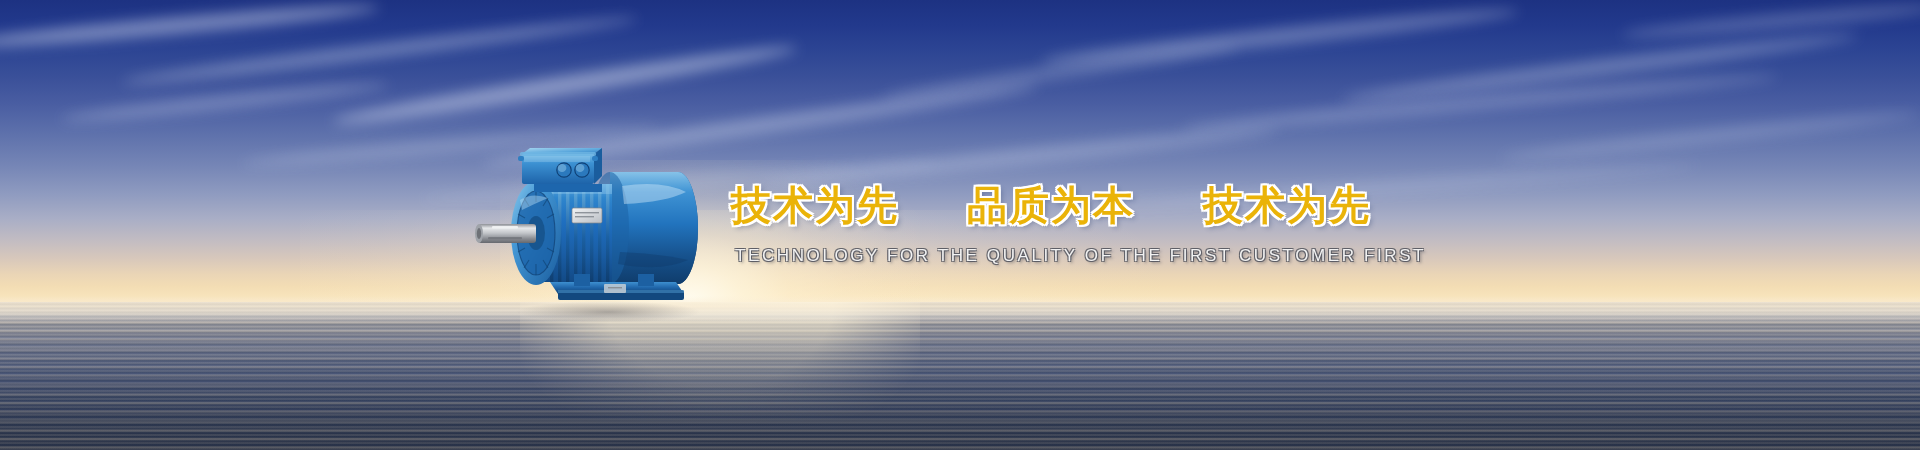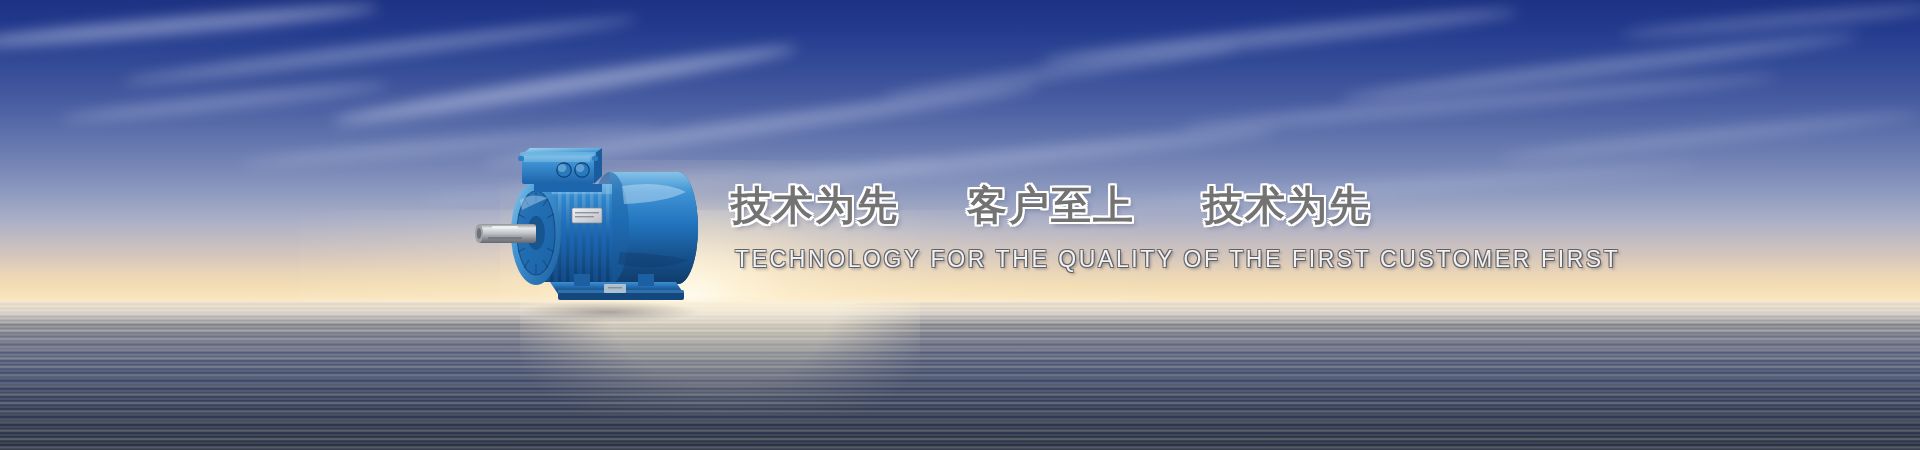--- a/index.html
+++ b/index.html
@@ -172,37 +172,37 @@
   .headline {
     position: absolute;
     left: 731px;
     top: 178px;
     display: flex;
     align-items: baseline;
     white-space: nowrap;
     font-size: 40px;
     font-weight: bold;
     letter-spacing: 2px;
-    color: #737373;
+    color: #eab308;
     text-shadow:
       -2px -2px 0 #fff,  2px -2px 0 #fff,
       -2px  2px 0 #fff,  2px  2px 0 #fff,
       -2px  0   0 #fff,  2px  0   0 #fff,
        0   -2px 0 #fff,  0    2px 0 #fff,
        3px  3px 5px rgba(20,40,90,0.35);
   }
   .headline .phrase { }
   .headline .gap { display: inline-block; width: 68px; }
 
   .subtitle {
     position: absolute;
     left: 735px;
     top: 246px;
     white-space: nowrap;
-    font-size: 23px;
+    font-size: 17px;
     font-weight: 500;
     letter-spacing: 2.6px;
     color: #f2f2f2;
     text-shadow:
       -1px -1px 0 rgba(90,92,100,0.85),
        1px -1px 0 rgba(90,92,100,0.85),
       -1px  1px 0 rgba(90,92,100,0.85),
        1px  1px 0 rgba(90,92,100,0.85),
        2px  2px 3px rgba(60,62,72,0.55);
   }
@@ -398,20 +398,20 @@
 
         <rect x="142" y="152" width="22" height="9" rx="1" fill="#cfd4d8" opacity=".8"></rect>
         <rect x="146" y="155" width="14" height="1.4" fill="#8a9096"></rect>
       </g>
     </svg>
   </div>
 
   <div class="headline">
     <span class="phrase">技术为先</span>
     <span class="gap"></span>
-    <span class="phrase">客户至上</span>
+    <span class="phrase">品质为本</span>
     <span class="gap"></span>
     <span class="phrase">技术为先</span>
   </div>
 
   <div class="subtitle">TECHNOLOGY FOR THE QUALITY OF THE FIRST CUSTOMER FIRST</div>
 
 </div>
 
 </body></html>

